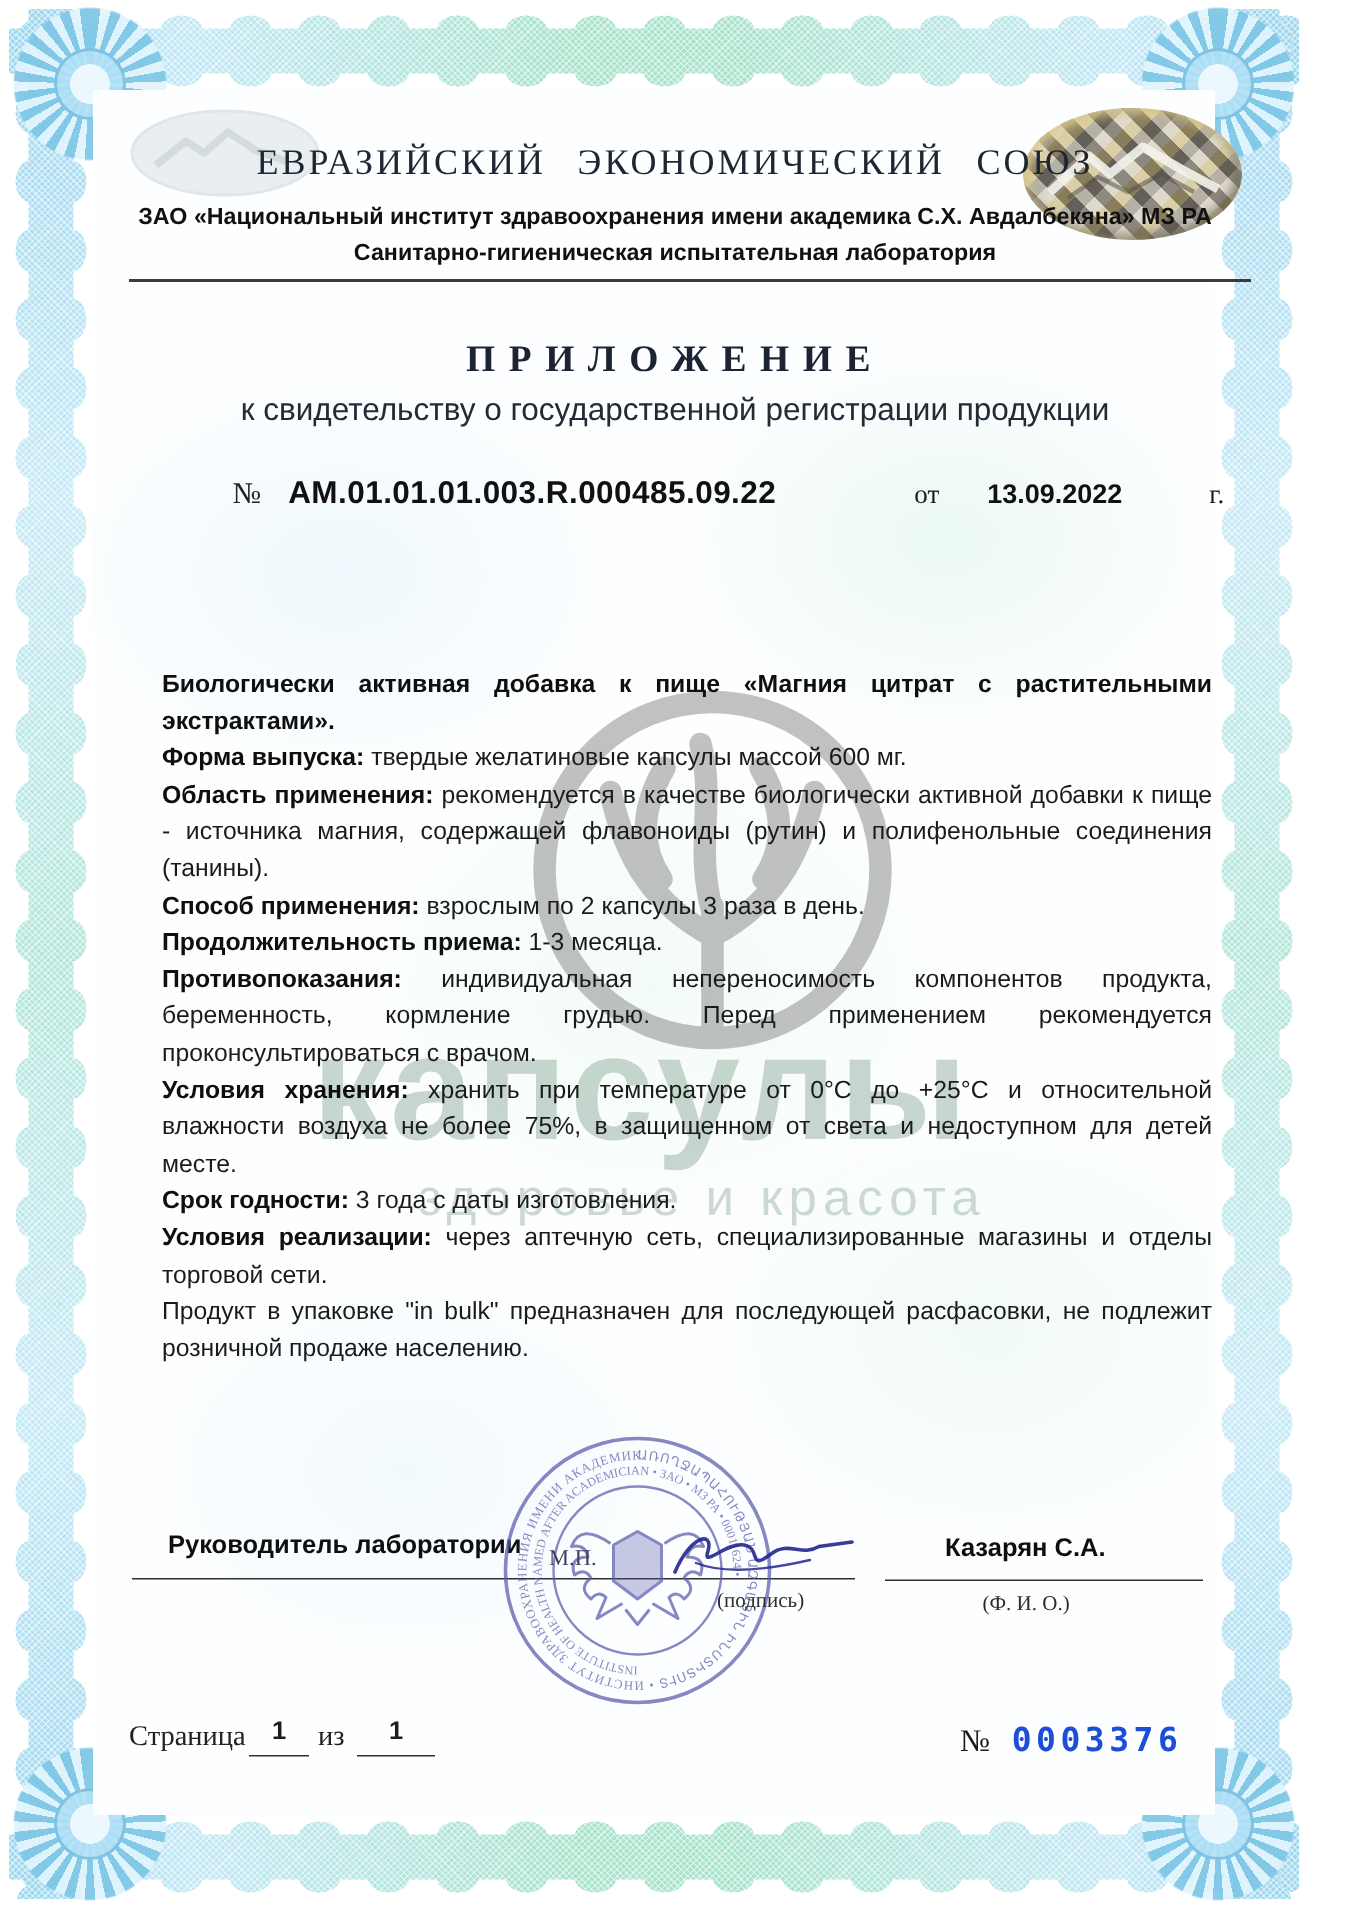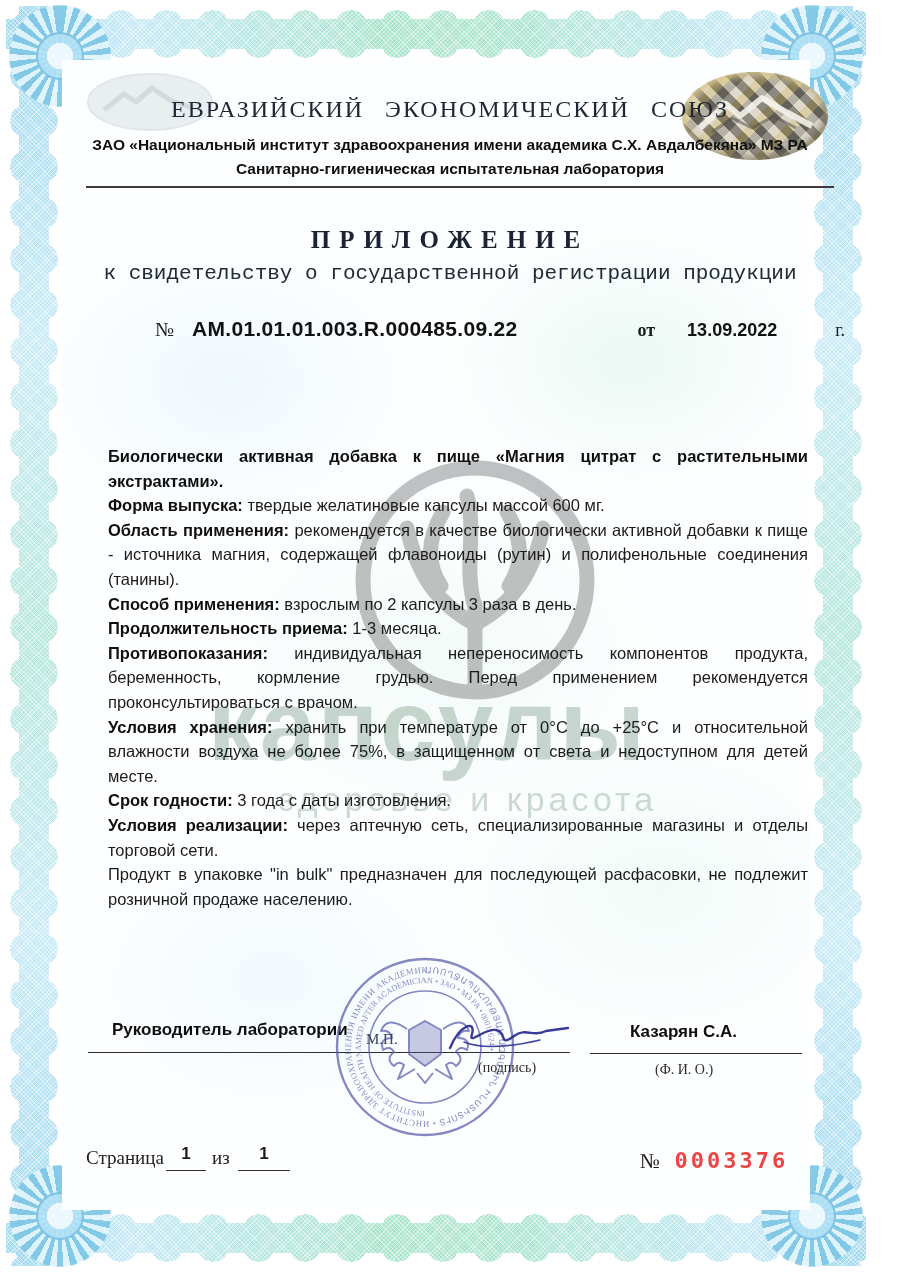--- a/index.html
+++ b/index.html
@@ -80,25 +80,25 @@
   }
   .abs{position:absolute;}
   .ctr{left:0;width:900px;text-align:center;}
   
   .union-title{top:96px;font-family:"Liberation Serif",serif;font-size:24px;letter-spacing:2px;word-spacing:13px;color:#1d2632;z-index:1;}
   .org-line{font-weight:bold;font-size:15.5px;color:#101010;z-index:1;}
   .org1{top:136px;} .org2{top:160px;}
   .head-rule{left:86px;width:748px;top:186px;border-top:2px solid #3c3c3c;height:0;z-index:1;}
   .auth-note{top:193px;font-family:"Liberation Serif",serif;font-size:14px;color:#2d2d2d;z-index:1;}
   .main-title{top:226px;font-family:"Liberation Serif",serif;font-weight:bold;font-size:25px;letter-spacing:9px;color:#1c2433;z-index:1;}
-  .subtitle{top:262px;font-family:Liberation Mono, monospace;font-size:21px;color:#222a36;z-index:1;}
+  .subtitle{top:262px;font-family:Liberation Sans, sans-serif;font-size:21px;color:#222a36;z-index:1;}
   .numrow{left:155px;top:317px;display:flex;align-items:baseline;z-index:1;}
   .numrow .no{font-family:"Liberation Serif",serif;font-size:20px;color:#222;}
   .numrow .regnum{font-weight:bold;font-size:21px;margin-left:18px;letter-spacing:.3px;color:#111;}
-  .numrow .ot{font-family:"Liberation Serif",serif;font-size:18px;margin-left:120px;font-weight:bold;}
+  .numrow .ot{font-family:"Liberation Serif",serif;font-size:18px;margin-left:92px;}
   .numrow .date{font-weight:bold;font-size:18px;margin-left:32px;color:#111;}
   .numrow .god{font-family:"Liberation Serif",serif;font-size:18px;margin-left:58px;}
   
   .emblem-left{left:86px;top:72px;width:128px;height:60px;z-index:0;}
   .hologram{
     left:682px;top:72px;width:146px;height:88px;border-radius:50%;z-index:1;
     background:
       repeating-linear-gradient(45deg,rgba(40,38,34,.42) 0 9px,rgba(236,231,218,.42) 9px 18px),
       repeating-linear-gradient(-45deg,#d6d0c2 0 9px,#8e8a80 9px 18px,#cdbd85 18px 27px);
     box-shadow:inset 3px 3px 8px rgba(224,204,136,.9),inset -3px -3px 8px rgba(90,86,76,.7);
@@ -129,21 +129,21 @@
   .signature-svg{left:444px;top:1016px;z-index:3;}
   
   .pg-label{left:86px;top:1147px;font-family:"Liberation Serif",serif;font-size:19px;color:#222;z-index:1;}
   .pg-cur{left:166px;top:1144px;width:40px;text-align:center;font-weight:bold;font-size:17px;z-index:1;}
   .pg-of{left:212px;top:1147px;font-family:"Liberation Serif",serif;font-size:19px;color:#222;z-index:1;}
   .pg-tot{left:238px;top:1144px;width:52px;text-align:center;font-weight:bold;font-size:17px;z-index:1;}
   .pg-line1{left:166px;width:40px;top:1170px;border-top:1.5px solid #333;height:0;z-index:1;}
   .pg-line2{left:238px;width:52px;top:1170px;border-top:1.5px solid #333;height:0;z-index:1;}
   .form-no{left:640px;top:1148px;z-index:1;white-space:nowrap;}
   .form-no .lbl{font-family:"Liberation Serif",serif;font-size:21px;color:#1a1a1a;margin-right:10px;}
-  .form-no .num{font-family:"DejaVu Sans Mono",monospace;font-weight:bold;font-size:22px;letter-spacing:3px;color:#ef4444;}
+  .form-no .num{font-family:"DejaVu Sans Mono",monospace;font-weight:bold;font-size:22px;letter-spacing:3px;color:#1d4ed8;}
 </style>
 </head>
 <body>
 
 <div class="page">
 
   <div class="edge edge-top"></div>
   <div class="edge edge-bottom"></div>
   <div class="edge edge-left"></div>
   <div class="edge edge-right"></div>

